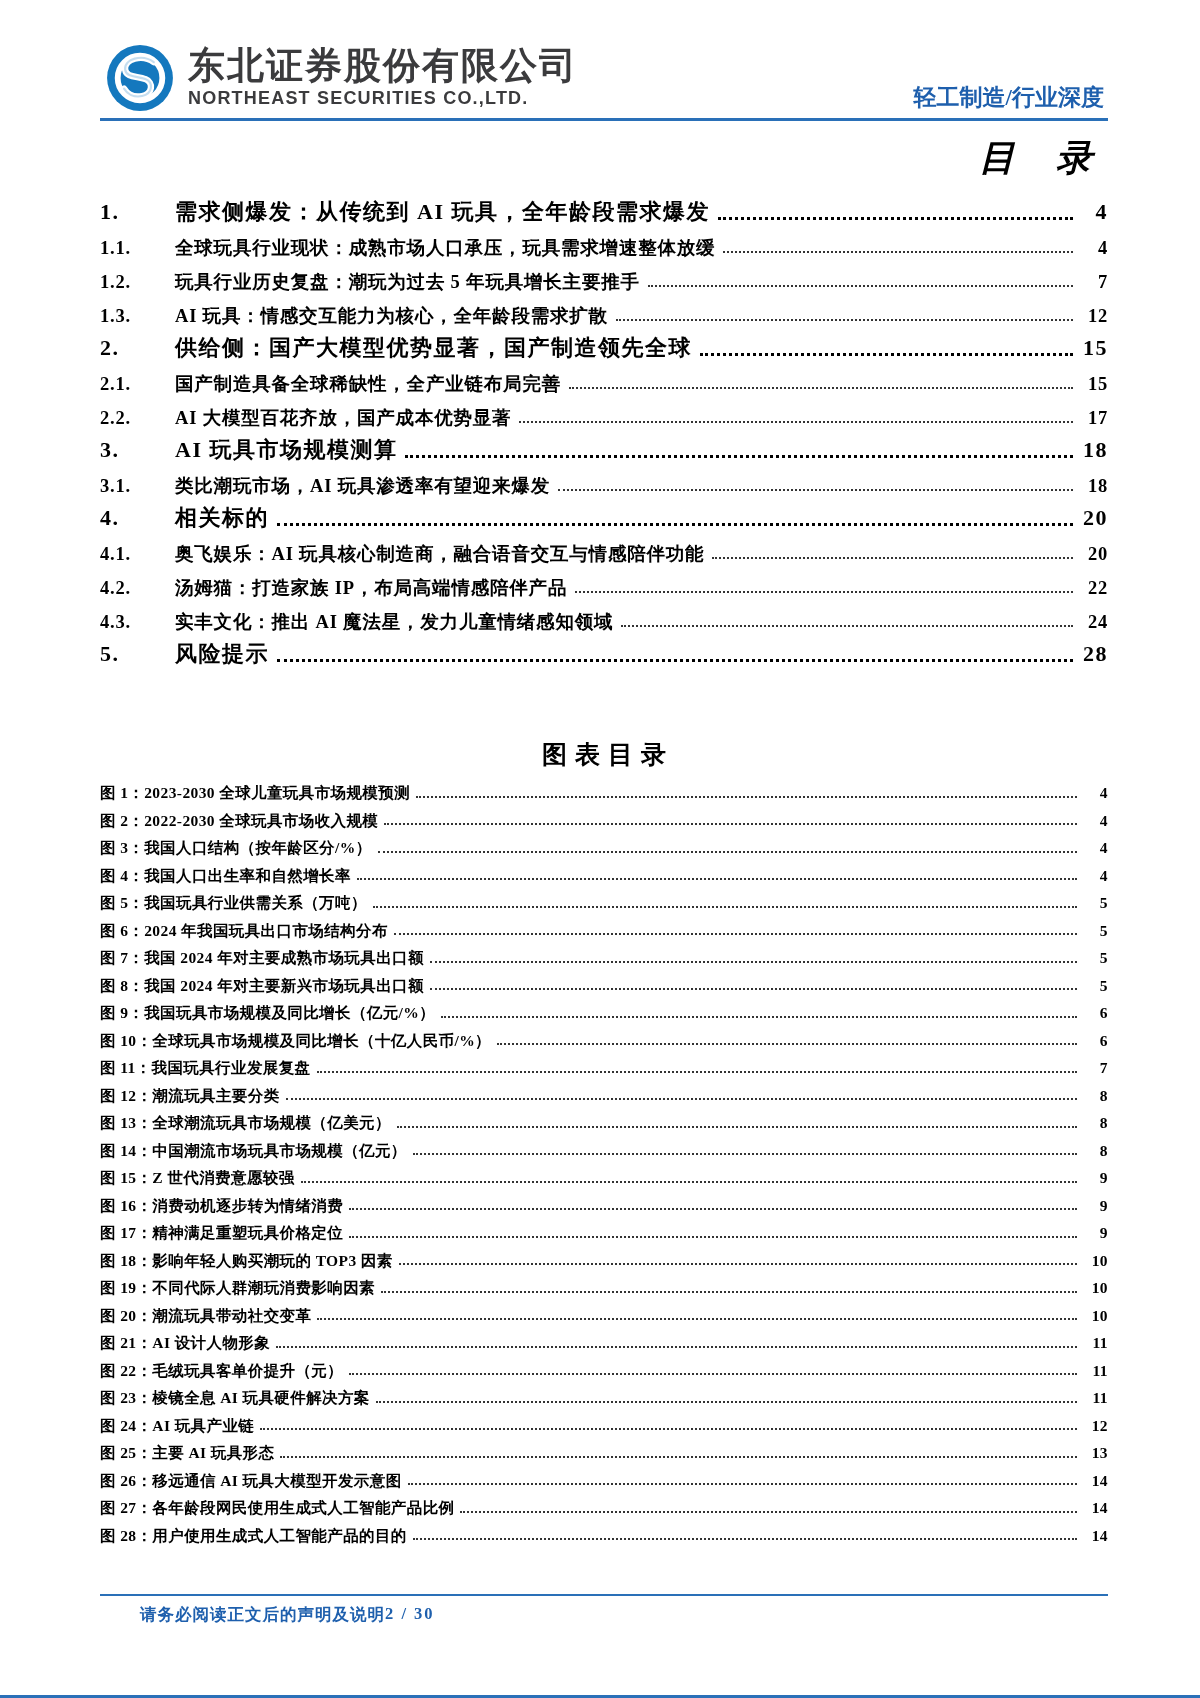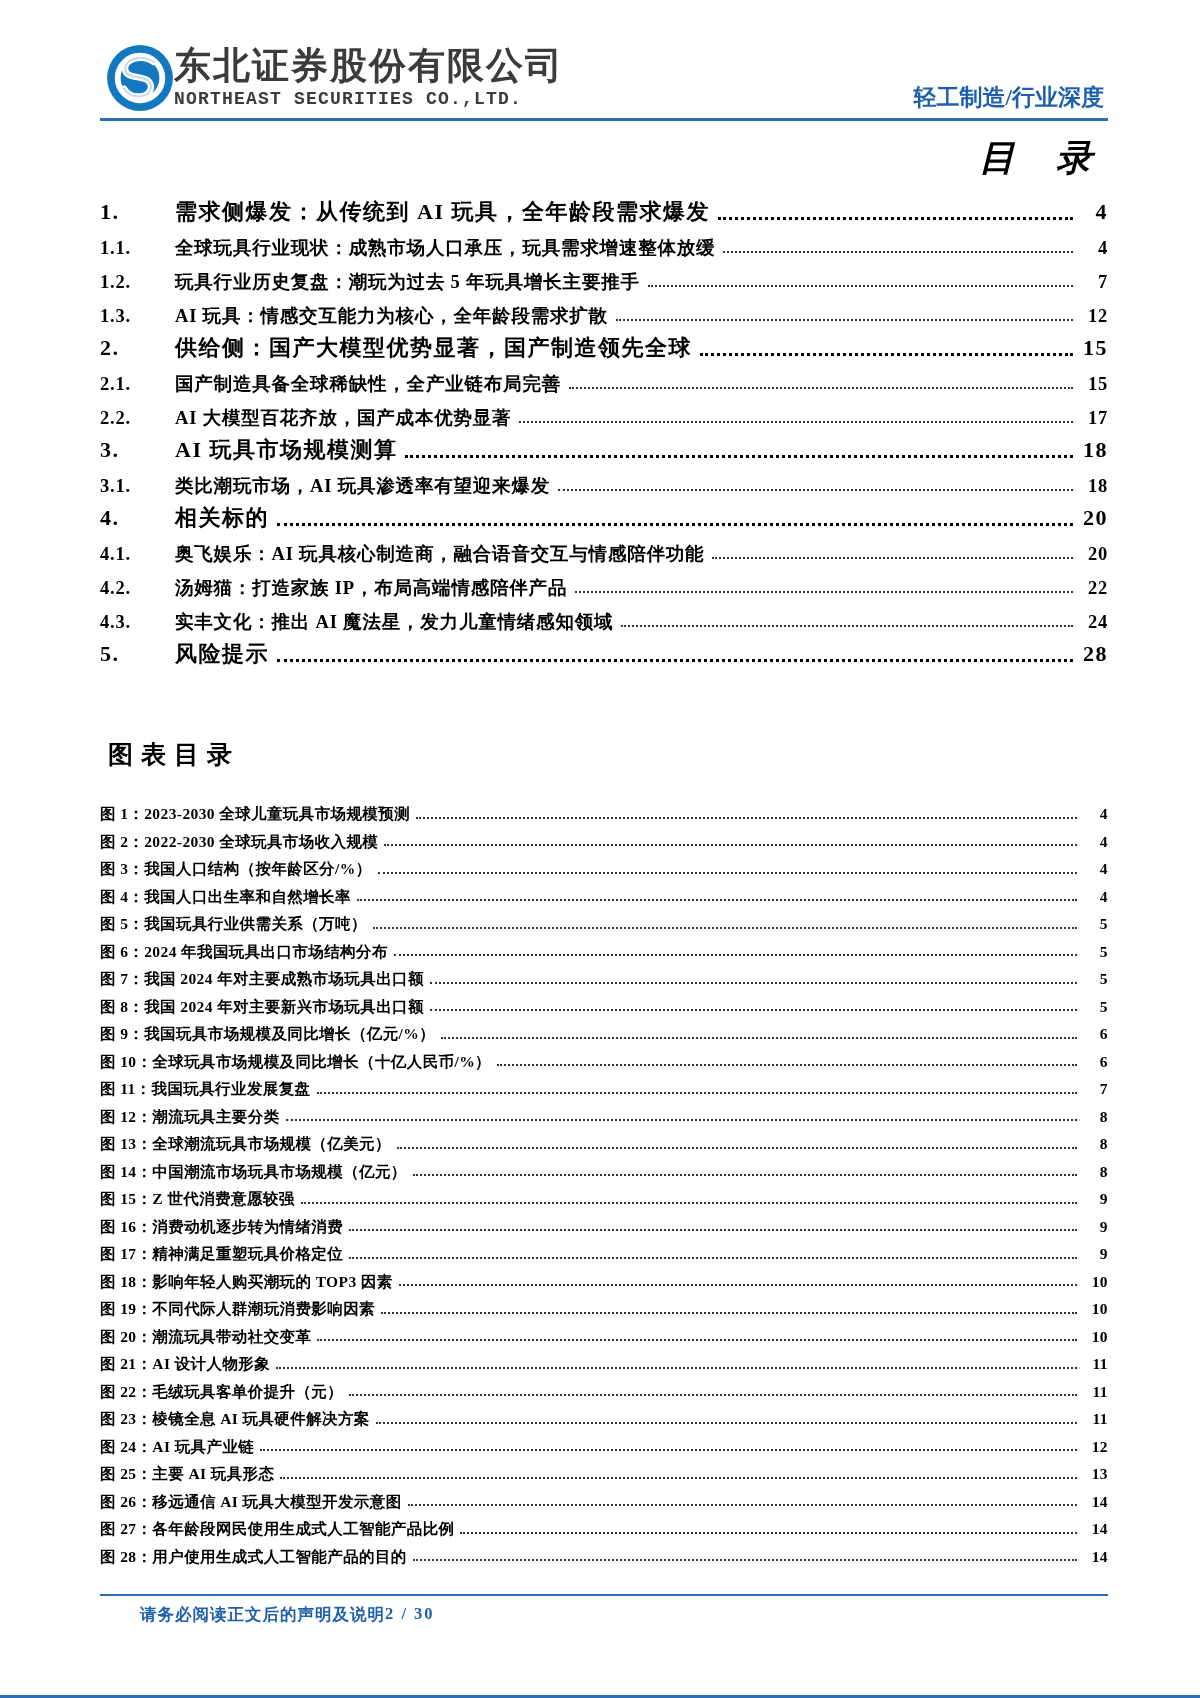--- a/index.html
+++ b/index.html
@@ -12,30 +12,30 @@
   html,body{background:#e8e8e8;}
   .page{
     position:relative;
     width:1200px;height:1698px;
     background:#ffffff;
     margin:0 auto;
     font-family:"Liberation Serif","DejaVu Serif",serif;
     overflow:hidden;
   }
   
-  .logo-row{position:absolute;left:106px;top:44px;display:flex;align-items:center;justify-content:space-between;}
+  .logo-row{position:absolute;left:106px;top:44px;display:flex;align-items:center;gap:14px;justify-content:space-between;}
   .logo-icon{width:68px;height:68px;flex:0 0 auto;}
   .company-names{display:flex;flex-direction:column;}
   .company-cn{
     font-family:"Liberation Sans","DejaVu Sans",sans-serif;
     font-size:37px;font-weight:900;letter-spacing:2px;
     color:var(--companytext);line-height:1.05;
   }
   .company-en{
-    font-family:Liberation Mono, monospace;
+    font-family:Liberation Sans, sans-serif;
     font-size:18px;font-weight:700;letter-spacing:1.2px;
     color:var(--companytext);margin-top:3px;
   }
   .report-tag{
     position:absolute;right:96px;top:82px;
     font-size:23px;font-weight:bold;color:var(--accent);text-align:right;
   }
   .header-rule{
     position:absolute;left:100px;right:92px;top:118px;height:2.5px;
     background:var(--rule);
@@ -50,22 +50,22 @@
   .toc-row .toc-num{width:75px;flex:0 0 auto;padding-bottom:5px;line-height:1.1;}
   .toc-row .toc-label{white-space:nowrap;padding-bottom:5px;line-height:1.1;}
   .toc-row .leader{flex:1 1 auto;margin:0 3px 10px 8px;border-bottom:2px dotted #333;}
   .toc-row .toc-page{flex:0 0 auto;min-width:32px;text-align:right;padding-bottom:5px;line-height:1.1;}
   .toc-row.lv1{font-size:22px;font-weight:bold;letter-spacing:1.5px;}
   .toc-row.lv1 .leader{border-bottom:3px dotted #000;margin-bottom:9px;}
   .toc-row.lv2{font-size:18.5px;font-weight:bold;letter-spacing:0.8px;}
   
   .fig-section{position:absolute;left:100px;top:738px;width:1008px;}
   .fig-title{
-    font-size:25px;font-weight:bold;
-    letter-spacing:8px;text-indent:8px;color:#000;margin-bottom:28px;
+    text-align:center;font-size:25px;font-weight:bold;
+    letter-spacing:8px;text-indent:8px;color:#000;margin-bottom:7px;
   }
   .fig-row{display:flex;height:27.5px;align-items:flex-end;color:#000;
     font-size:15.5px;font-weight:bold;letter-spacing:0.4px;}
   .fig-row .fig-label{white-space:nowrap;padding-bottom:4px;line-height:1.1;}
   .fig-row .leader{flex:1 1 auto;margin:0 3px 8px 6px;border-bottom:2px dotted #333;}
   .fig-row .fig-page{flex:0 0 auto;min-width:28px;text-align:right;padding-bottom:4px;line-height:1.1;}
   
   .footer-divider{position:absolute;left:100px;right:92px;top:1594px;height:2px;background:var(--rule);}
   .footer{
     position:absolute;left:100px;right:92px;top:1604px;

